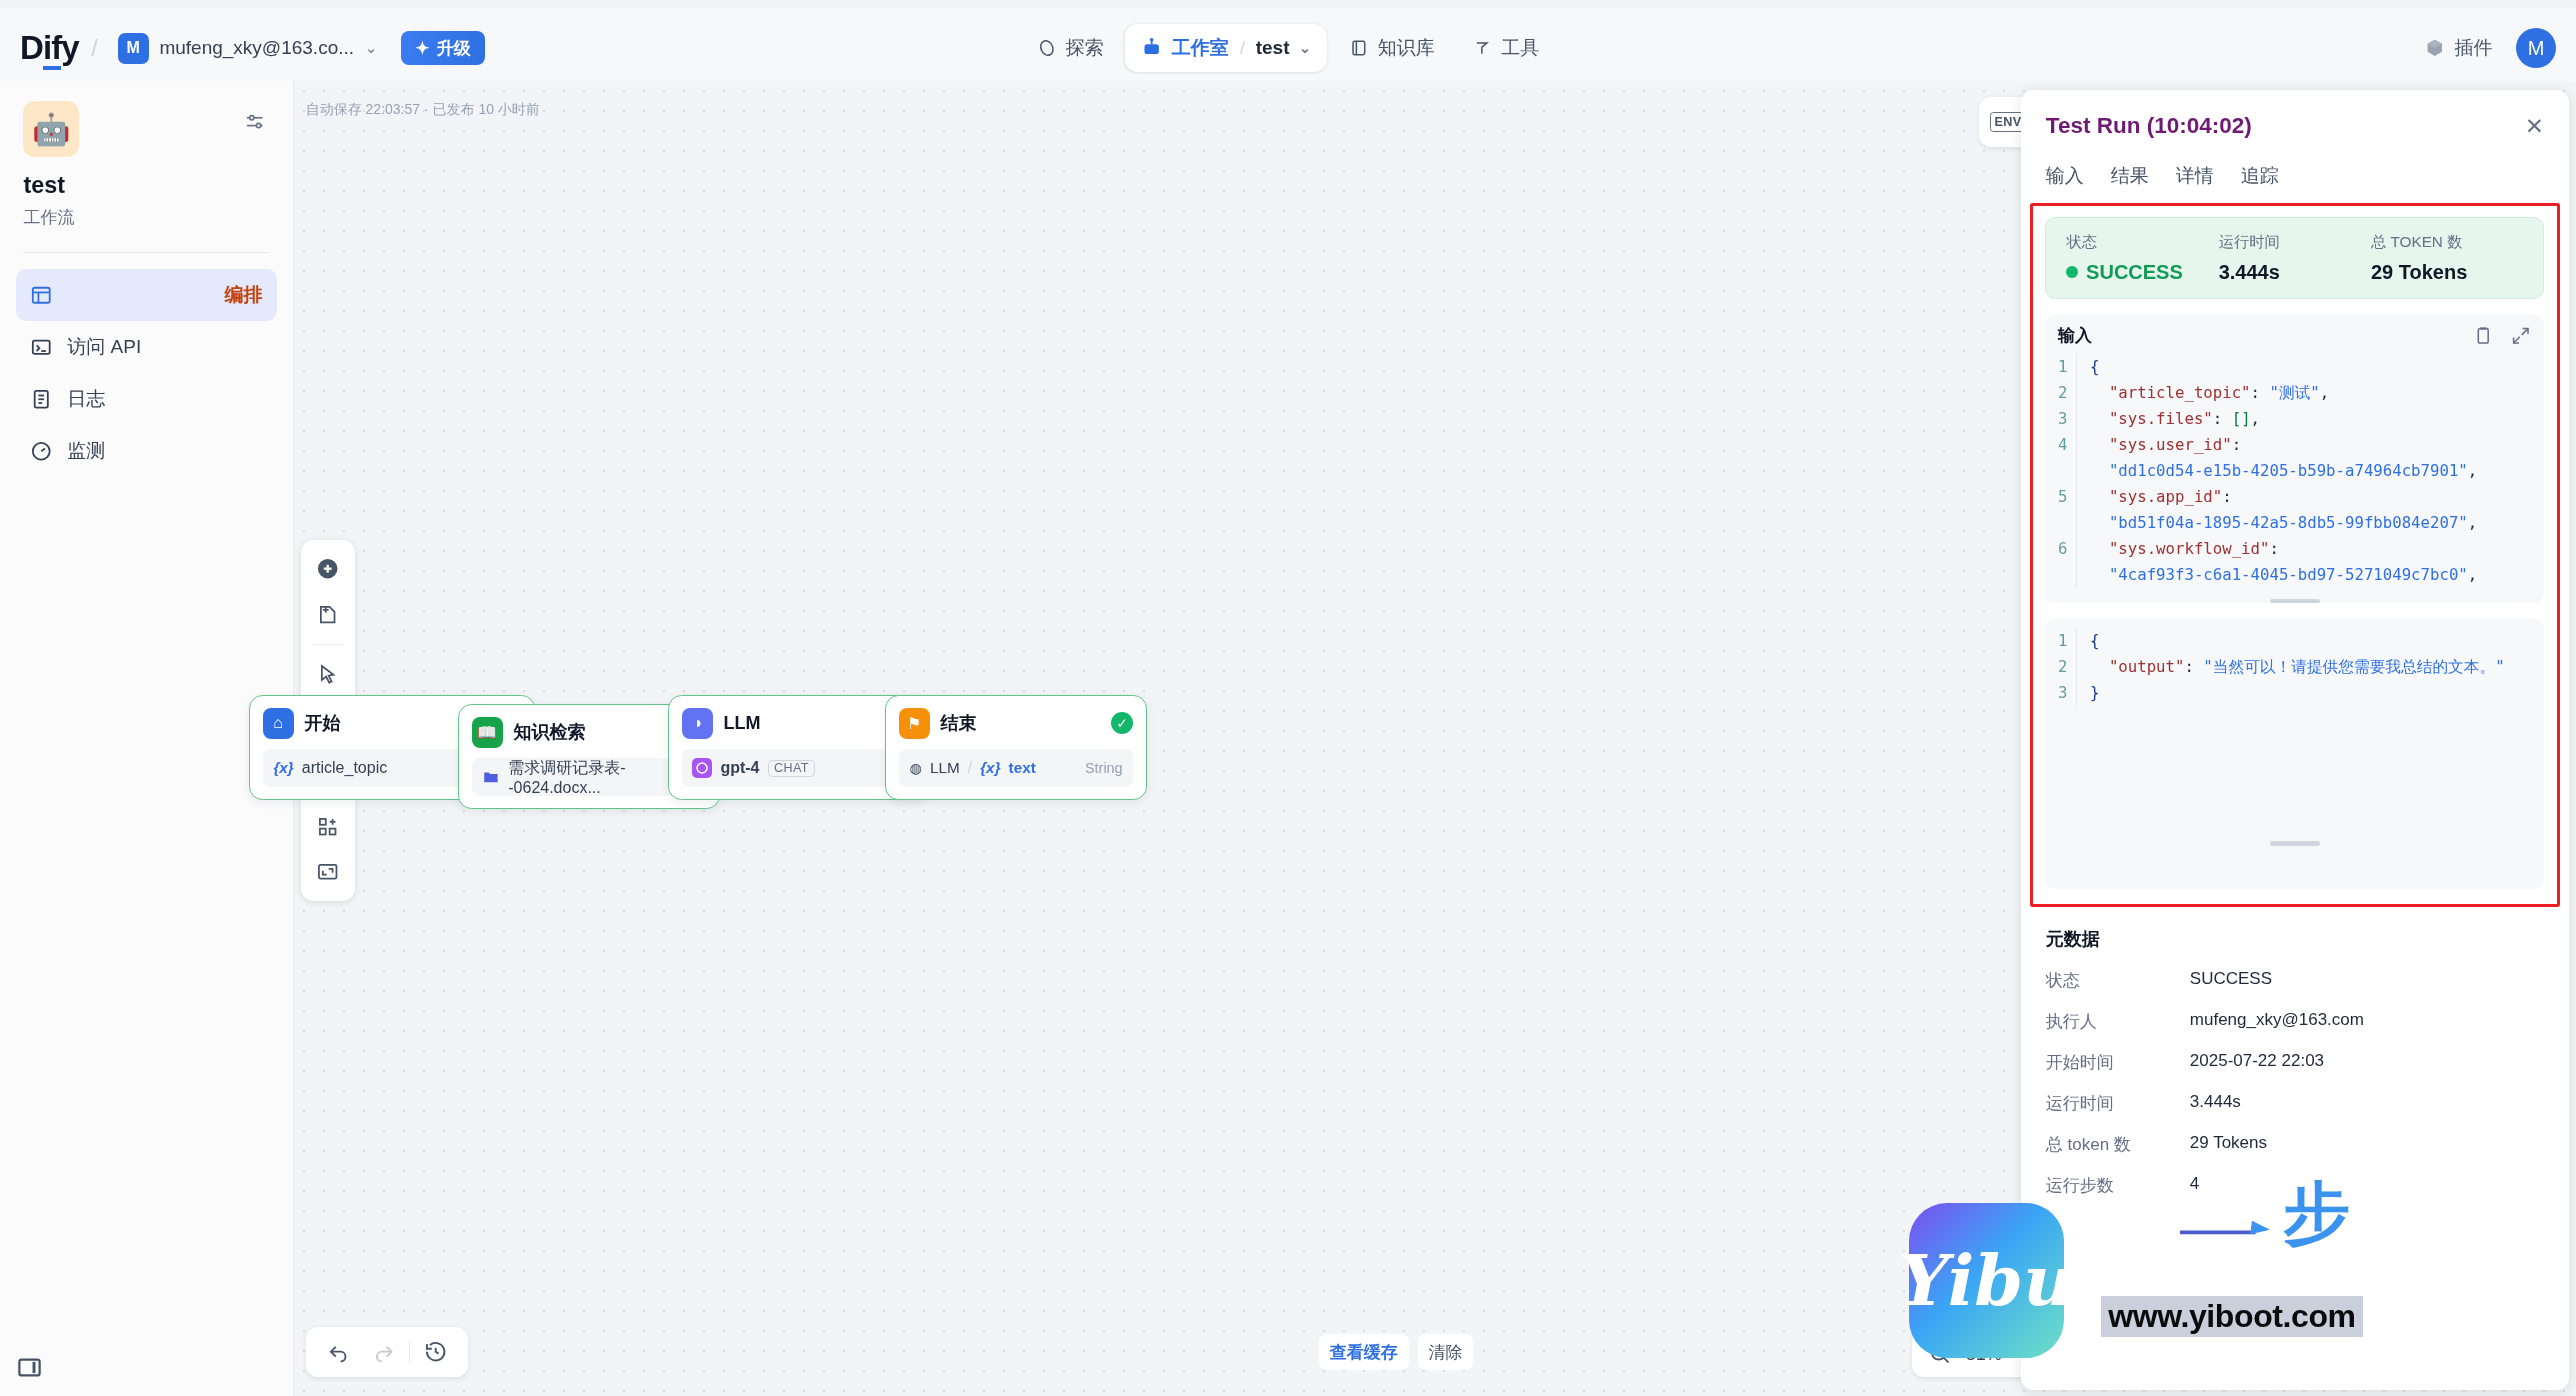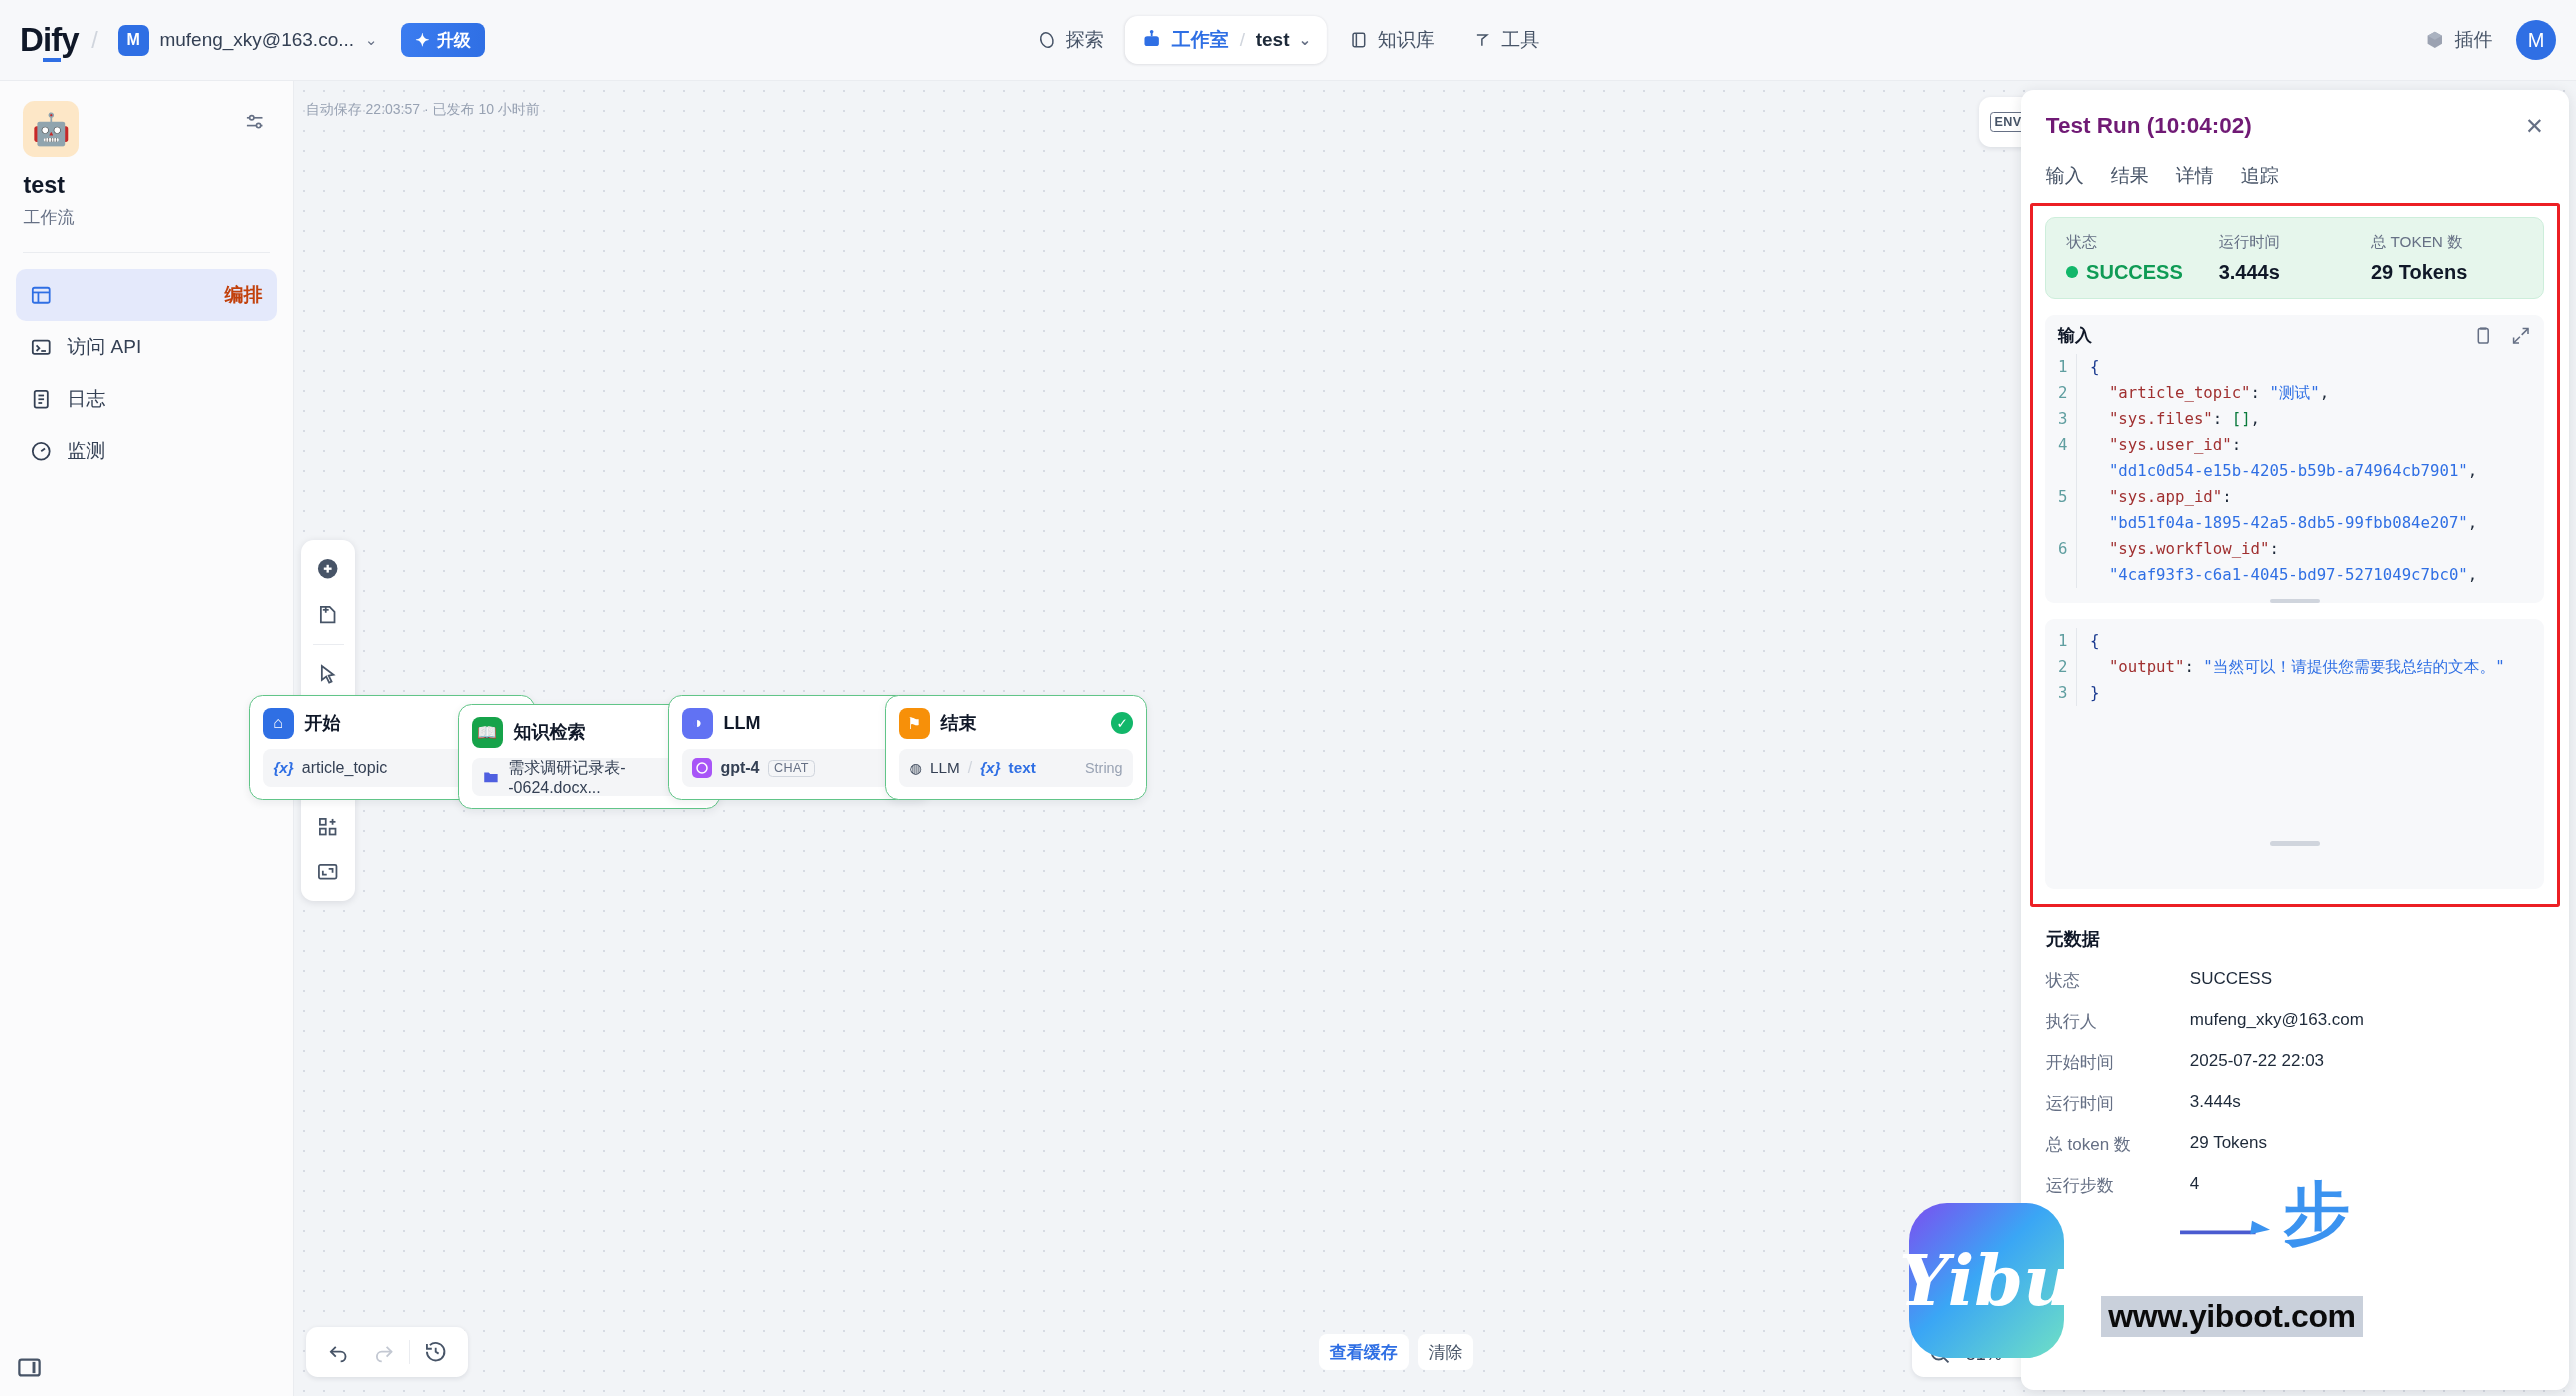--- a/index.html
+++ b/index.html
@@ -5,21 +5,21 @@
   * { box-sizing: border-box; margin: 0; padding: 0; }
   html, body {
     width: 2576px; height: 1397px;
     font-family: "Liberation Sans", "DejaVu Sans", sans-serif;
     background: #f2f4f7; overflow: hidden;
   }
   .app { position: relative; width: 2576px; height: 1397px; }
 
   
   .topbar {
-    position: absolute; top: 0; left: 0; width: 2576px; height: 81px;
+    position: absolute; top: 8px; left: 0; width: 2576px; height: 81px;
     background: #f7f8fa; display: flex; align-items: center;
     border-bottom: 0.9px solid #eaecf0;
   }
   .logo { margin-left: 20px; font-size: 33px; font-weight: 700; letter-spacing: -0.9px; color: #101828; }
   .logo .u { border-bottom: 4.5px solid #2f6fe4; }
   .hdr-sep { margin: 0 12.6px; color: #d0d5dd; font-size: 23.4px; font-weight: 300; }
   .ws-chip { display: flex; align-items: center; gap: 10.8px; padding: 5.4px 7.2px; border-radius: 9px; cursor: pointer; }
   .ws-avatar {
     width: 31px; height: 31px; border-radius: 7.2px; background: #2f6fe4;
     color: #fff; font-size: 16px; font-weight: 600;

